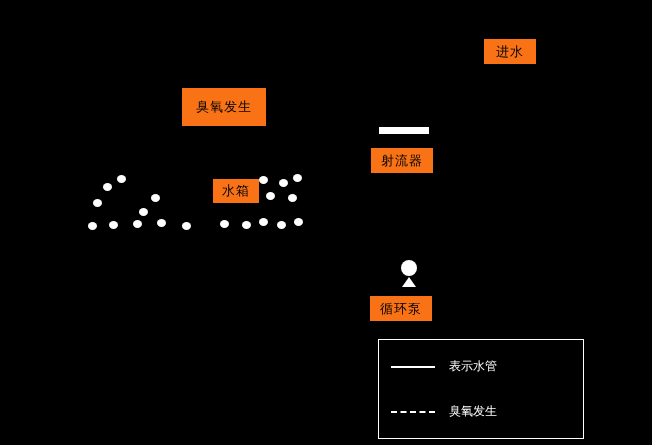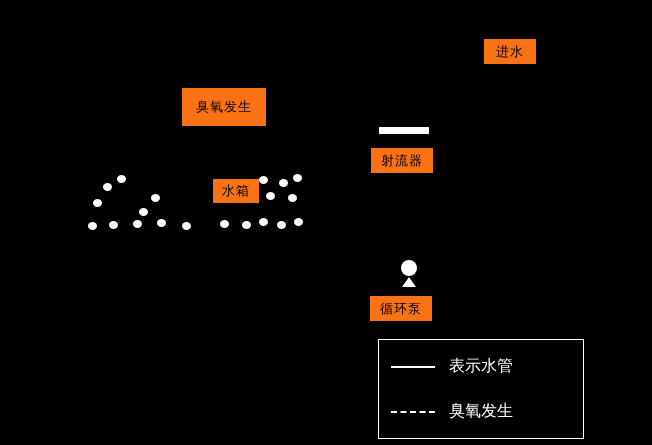--- a/index.html
+++ b/index.html
@@ -78,21 +78,21 @@
     align-items: center;
     height: 22px;
   }
   .legend-symbol {
     width: 48px;
     display: flex;
     align-items: center;
   }
   .legend-label {
     color: #ffffff;
-    font-size: 16px;
+    font-size: 12px;
     margin-left: 10px;
     white-space: nowrap;
   }
   .sym-line {
     width: 44px; height: 0;
     border-top: 2px solid #ffffff;
   }
   .sym-dashed {
     width: 44px; height: 0;
     border-top: 2px dashed #ffffff;

